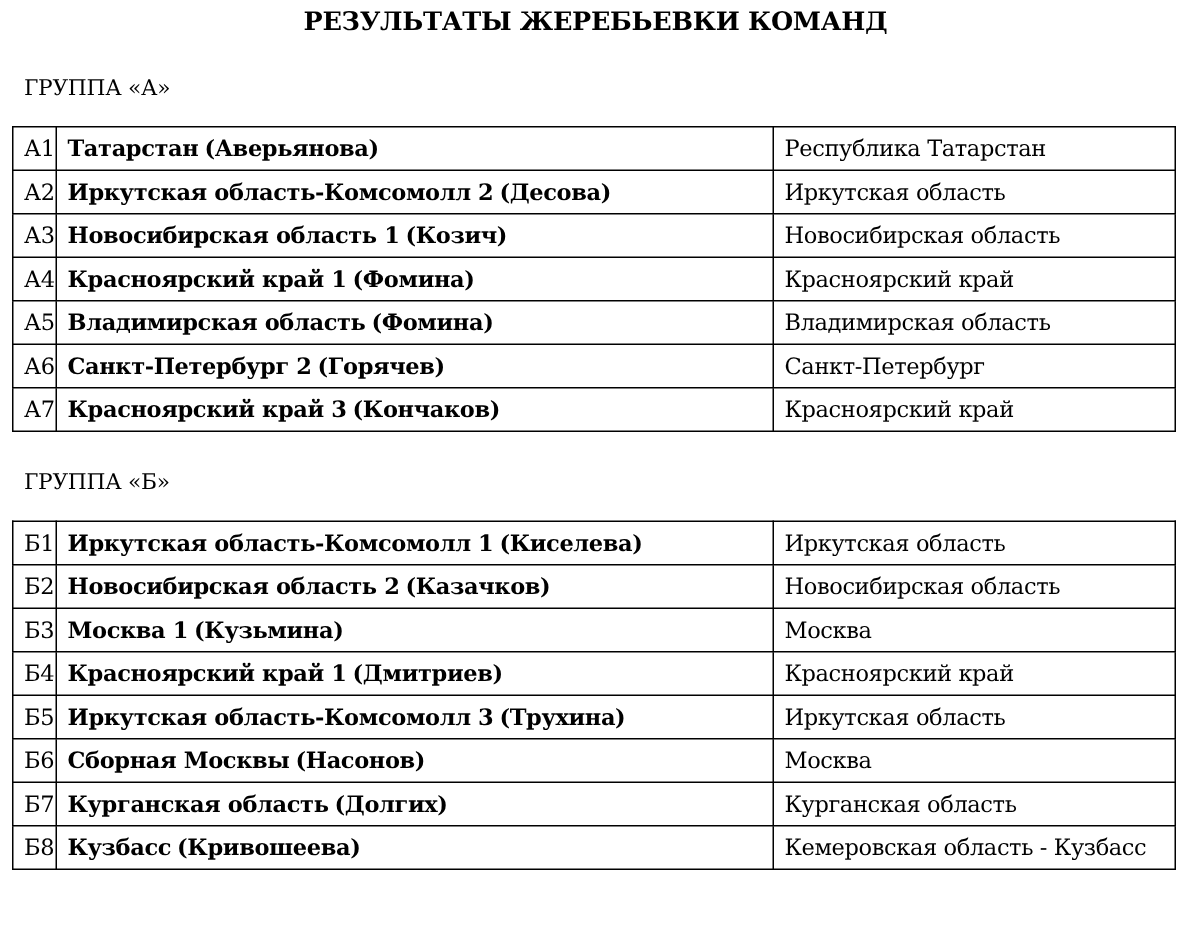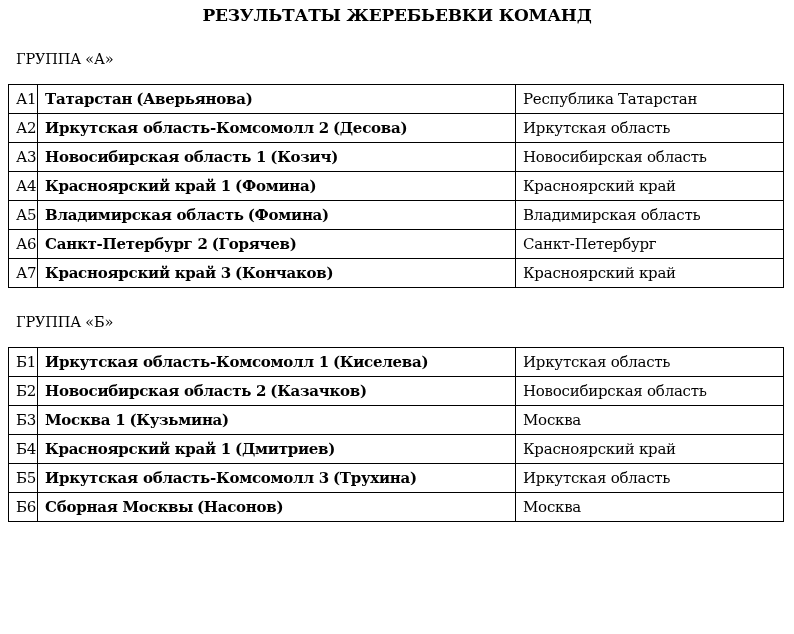--- a/index.html
+++ b/index.html
@@ -207,17 +207,35 @@
   </tr>
           <tr>
     <td class="code-cell">
       <span>Б6</span>
     </td>
     <td class="team-cell">
       <span class="team-name">Сборная Москвы</span><span class="coach-name">(Насонов)</span>
     </td>
     <td class="region-cell">Москва</td>
   </tr>
+          <tr>
+    <td class="code-cell">
+      <span>Б7</span>
+    </td>
+    <td class="team-cell">
+      <span class="team-name">Курганская область</span><span class="coach-name">(Долгих)</span>
+    </td>
+    <td class="region-cell">Курганская область</td>
+  </tr>
+          <tr>
+    <td class="code-cell">
+      <span>Б8</span>
+    </td>
+    <td class="team-cell">
+      <span class="team-name">Кузбасс</span><span class="coach-name">(Кривошеева)</span>
+    </td>
+    <td class="region-cell">Кемеровская область - Кузбасс</td>
+  </tr>
         </tbody>
     </table>
   </section>
 
 </div>
 
 </body></html>

